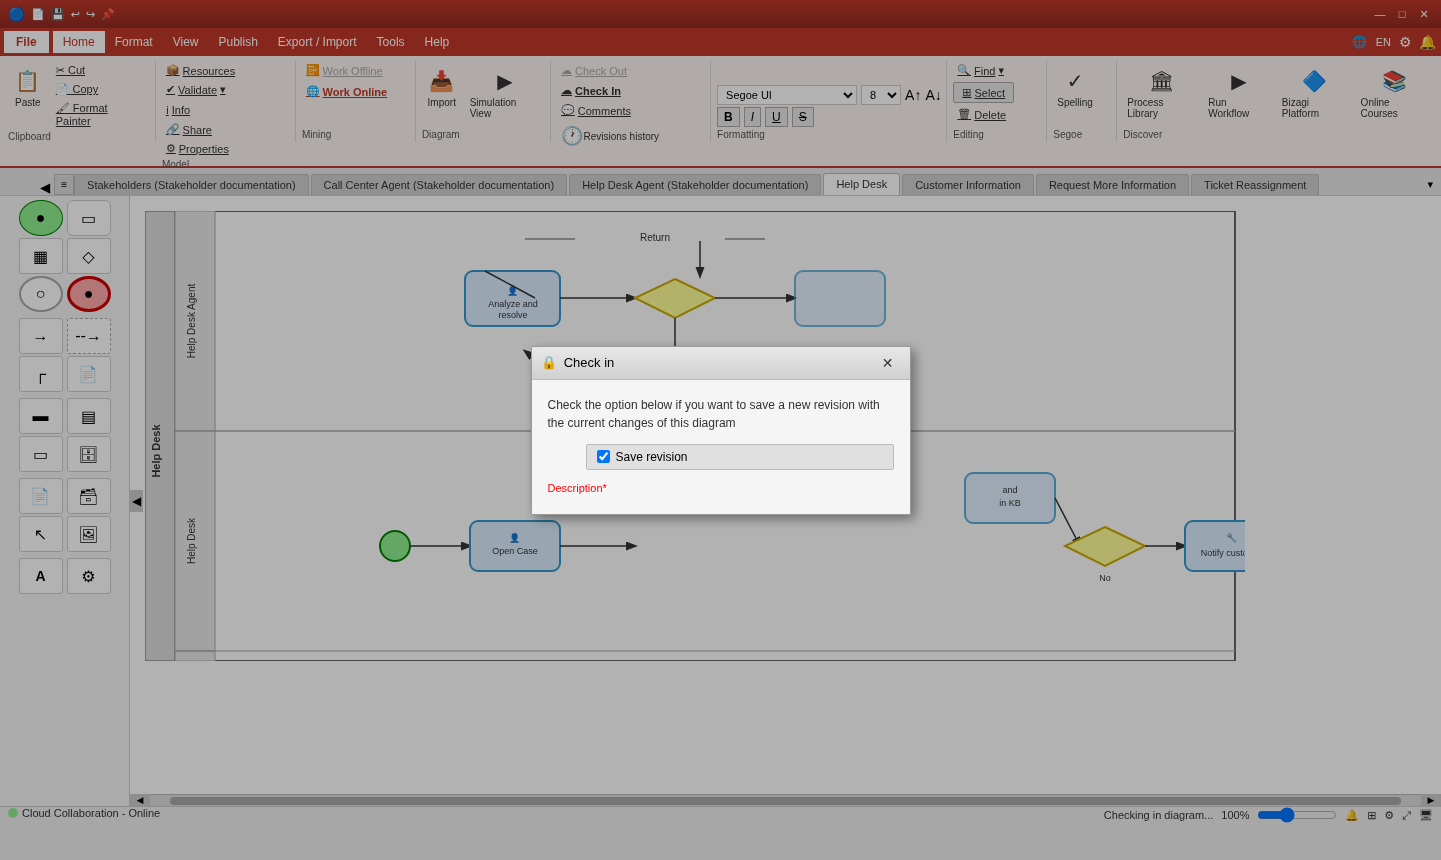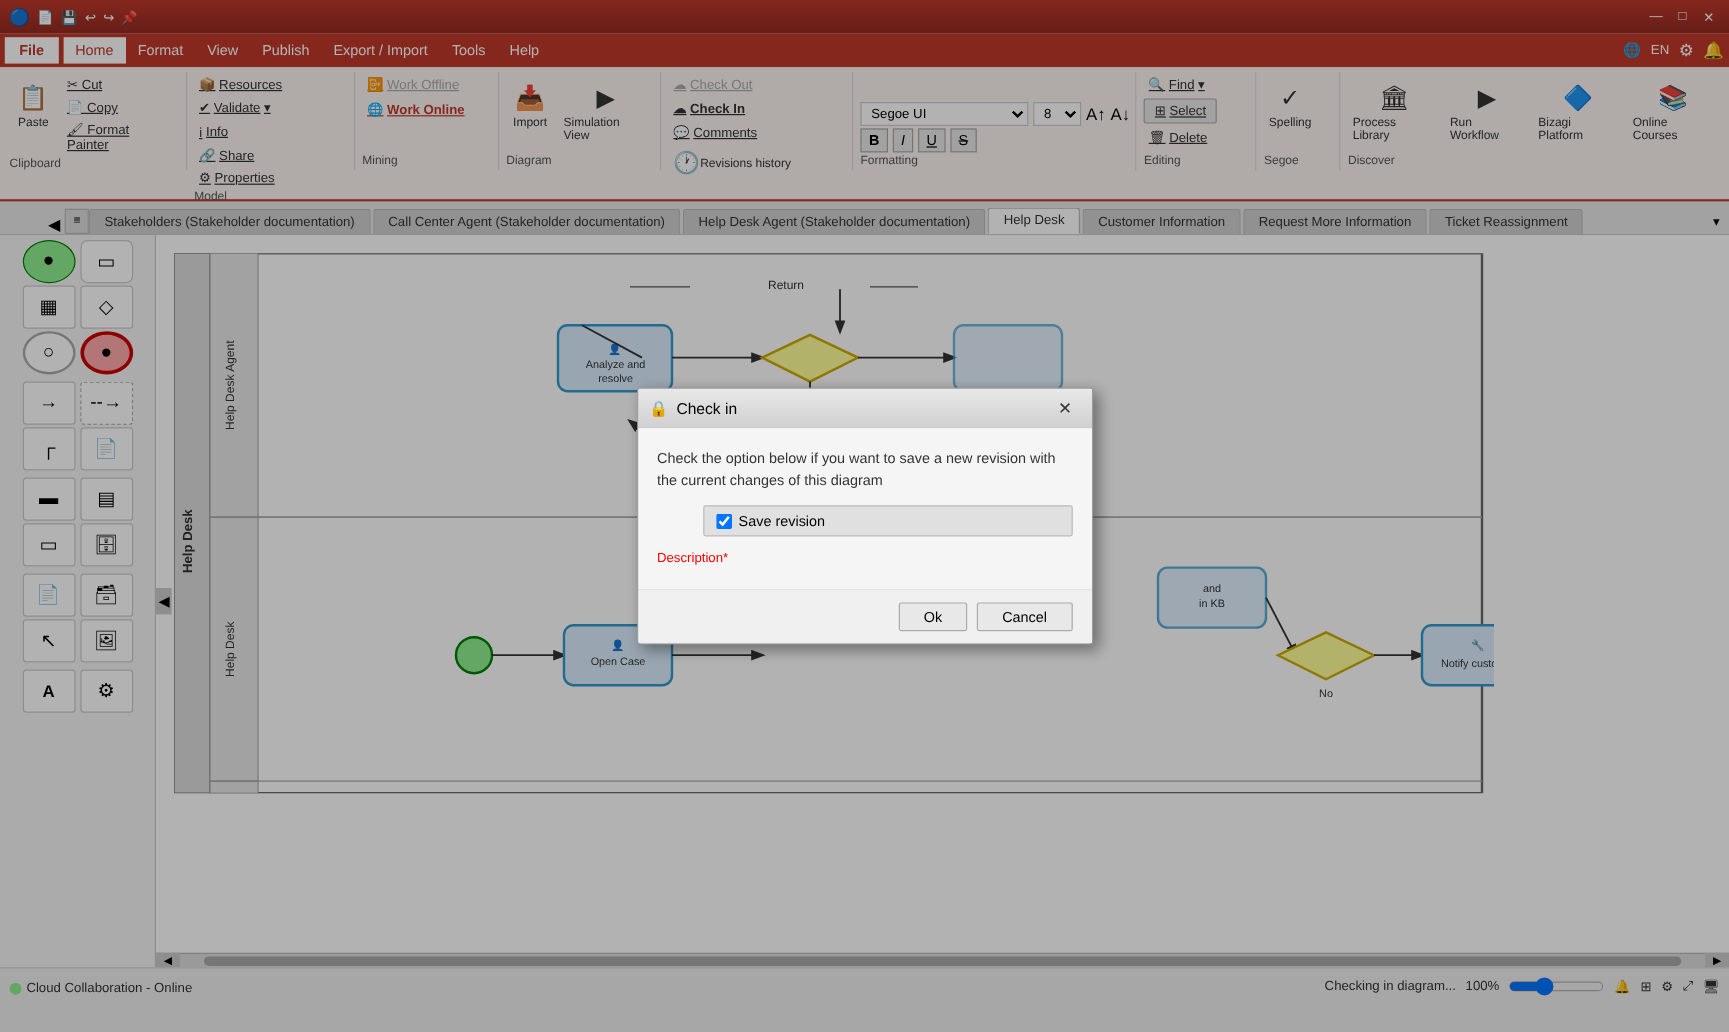--- a/index.html
+++ b/index.html
@@ -187,21 +187,21 @@
     }
     .modal-btn {
       padding: 4px 20px; font-size: 12px; cursor: pointer;
       border: 1px solid #aaa; background: #e8e8e8; border-radius: 2px;
     }
     .modal-btn.primary { background: #e8e8e8; }
 
     
     #statusbar {
       height: 24px; background: #f0f0f0; border-top: 1px solid #ccc;
-      display: flex; align-items: flex-end; padding: 0 8px;
+      display: flex; align-items: flex-start; padding: 0 8px;
       font-size: 11px; color: #333; justify-content: space-between;
     }
     .statusbar-left { display: flex; align-items: center; gap: 4px; }
     .statusbar-right { display: flex; align-items: center; gap: 8px; }
     .status-indicator { width: 10px; height: 10px; background: #90EE90; border-radius: 50%; display: inline-block; }
 
     
     .font-selector {
       border: 1px solid #ccc; padding: 2px 4px; background: white;
       font-size: 11px; width: 140px; cursor: pointer;
@@ -552,24 +552,20 @@
         <input type="checkbox" id="save-revision-cb" checked="" style="">
         <label class="modal-label" for="save-revision-cb">Save revision</label>
       </div>
 
       
       <div class="desc-label">
         <span>Description</span><span style="color:red;">*</span>
       </div>
     </div>
 
-    <div id="modal-footer">
-      <button class="modal-btn primary">Ok</button>
-      <button class="modal-btn">Cancel</button>
-    </div>
   </div>
 </div>
 
 <div id="statusbar">
   <div class="statusbar-left">
     <span class="status-indicator"></span>
     <span>Cloud Collaboration - Online</span>
   </div>
   <div class="statusbar-right">
     <span>Checking in diagram...</span>

